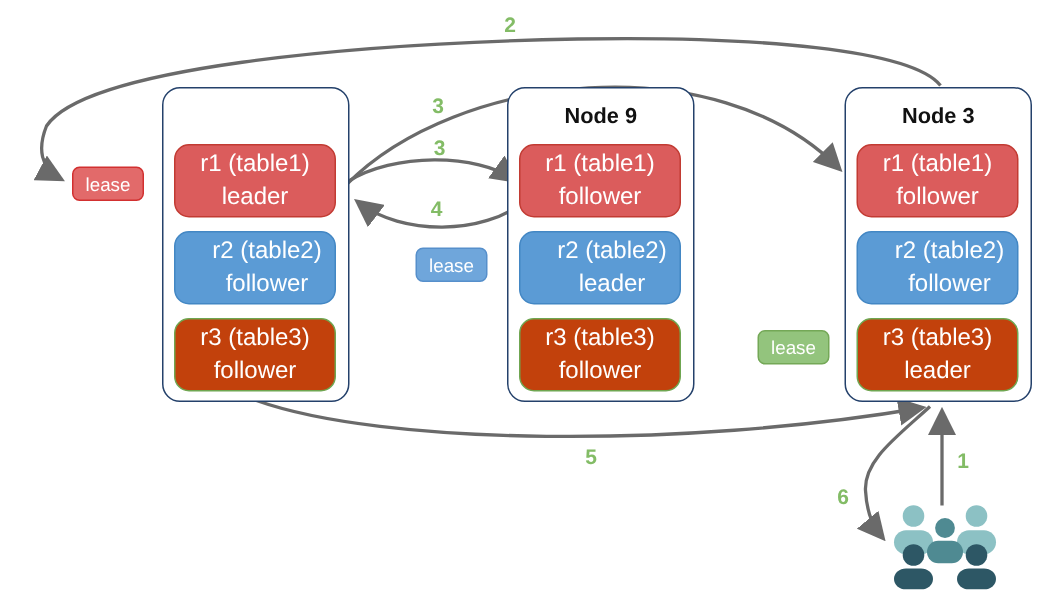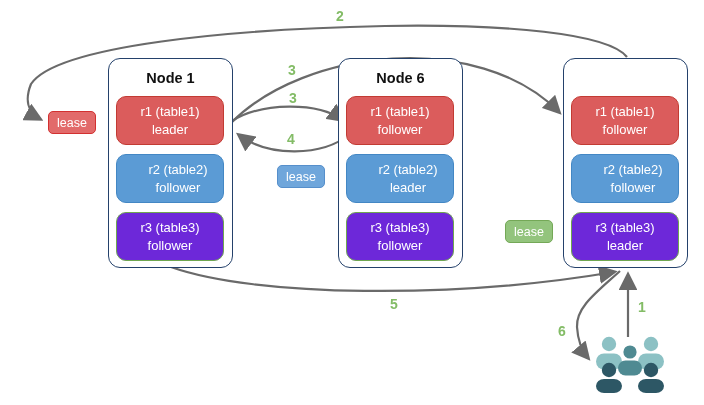--- a/index.html
+++ b/index.html
@@ -9,27 +9,27 @@
 
   .node-card{position:absolute;top:58px;width:125px;height:210px;background:#fff;
     border:1.6px solid #24416b;border-radius:12px;box-sizing:border-box;}
   .node-card.n1{left:108px}
   .node-card.n2{left:338px}
   .node-card.n3{left:563px}
   .node-title{text-align:center;margin-top:11px;font-weight:bold;font-size:14.5px;color:#111;}
 
   .replica{position:absolute;left:7px;width:108px;height:49px;border-radius:10px;
     border:1.5px solid;color:#fff;display:flex;flex-direction:column;align-items:center;
-    justify-content:center;font-size:13px;line-height:1.32;box-sizing:border-box;text-align:center;}
+    justify-content:center;font-size:16px;line-height:1.32;box-sizing:border-box;text-align:center;}
   .replica.p1{top:37px}
   .replica.p2{top:95px}
   .replica.p3{top:153px}
   .replica.red{background:#db5c5c;border-color:#c23b33;}
   .replica.blue{background:#5b9bd5;border-color:#4387c4;padding-left:16px;}
-  .replica.green{background:#6d28d9;border-color:#6fa651;}
+  .replica.green{background:#c2410c;border-color:#6fa651;}
 
   .lease{position:absolute;width:48px;height:23px;border-radius:5px;border:1.6px solid;
     color:#fff;display:flex;align-items:center;justify-content:center;font-size:12.5px;box-sizing:border-box;text-align:center;}
   .lease.red{left:48px;top:111px;background:#e26a6a;border-color:#d23030;}
   .lease.blue{left:277px;top:165px;background:#6fa6db;border-color:#568fcb;}
   .lease.green{left:505px;top:220px;background:#93c47d;border-color:#74a857;}
 
   .step{position:absolute;transform:translate(-50%,-50%);font-weight:bold;font-size:14px;color:#83bc66;}
   .step.s2{left:340px;top:16px}
   .step.s3a{left:292px;top:70px}
@@ -57,52 +57,52 @@
       <path d="M 231 123 C 305 48, 478 30, 559 112" marker-end="url(#ah)"></path>
       <path d="M 232 121 C 262 102, 318 102, 343 120" marker-end="url(#ah)"></path>
       <path d="M 350 134 C 322 157, 268 157, 239 135" marker-end="url(#ah)"></path>
       <path d="M 171 267 C 255 297, 455 299, 614 272" marker-end="url(#ah)"></path>
       <path d="M 628 337 L 628 275" marker-end="url(#ah)"></path>
       <path d="M 620 271 C 597 292, 576 307, 577 327 C 578 344, 583 352, 588 358" marker-end="url(#ah)"></path>
     </g>
   </svg>
 
   <div class="node-card n1">
-    <div class="node-title">Node 1</div>
     <div class="replica red p1">
       <span>r1 (table1)</span>
       <span>leader</span>
     </div>
     <div class="replica blue p2">
       <span>r2 (table2)</span>
       <span>follower</span>
     </div>
     <div class="replica green p3">
       <span>r3 (table3)</span>
       <span>follower</span>
     </div>
   </div>
 
   <div class="node-card n2">
-    <div class="node-title">Node 6</div>
+    <div class="node-title">Node 9</div>
     <div class="replica red p1">
       <span>r1 (table1)</span>
       <span>follower</span>
     </div>
     <div class="replica blue p2">
       <span>r2 (table2)</span>
       <span>leader</span>
     </div>
     <div class="replica green p3">
       <span>r3 (table3)</span>
       <span>follower</span>
     </div>
   </div>
 
   <div class="node-card n3">
+    <div class="node-title">Node 3</div>
     <div class="replica red p1">
       <span>r1 (table1)</span>
       <span>follower</span>
     </div>
     <div class="replica blue p2">
       <span>r2 (table2)</span>
       <span>follower</span>
     </div>
     <div class="replica green p3">
       <span>r3 (table3)</span>

